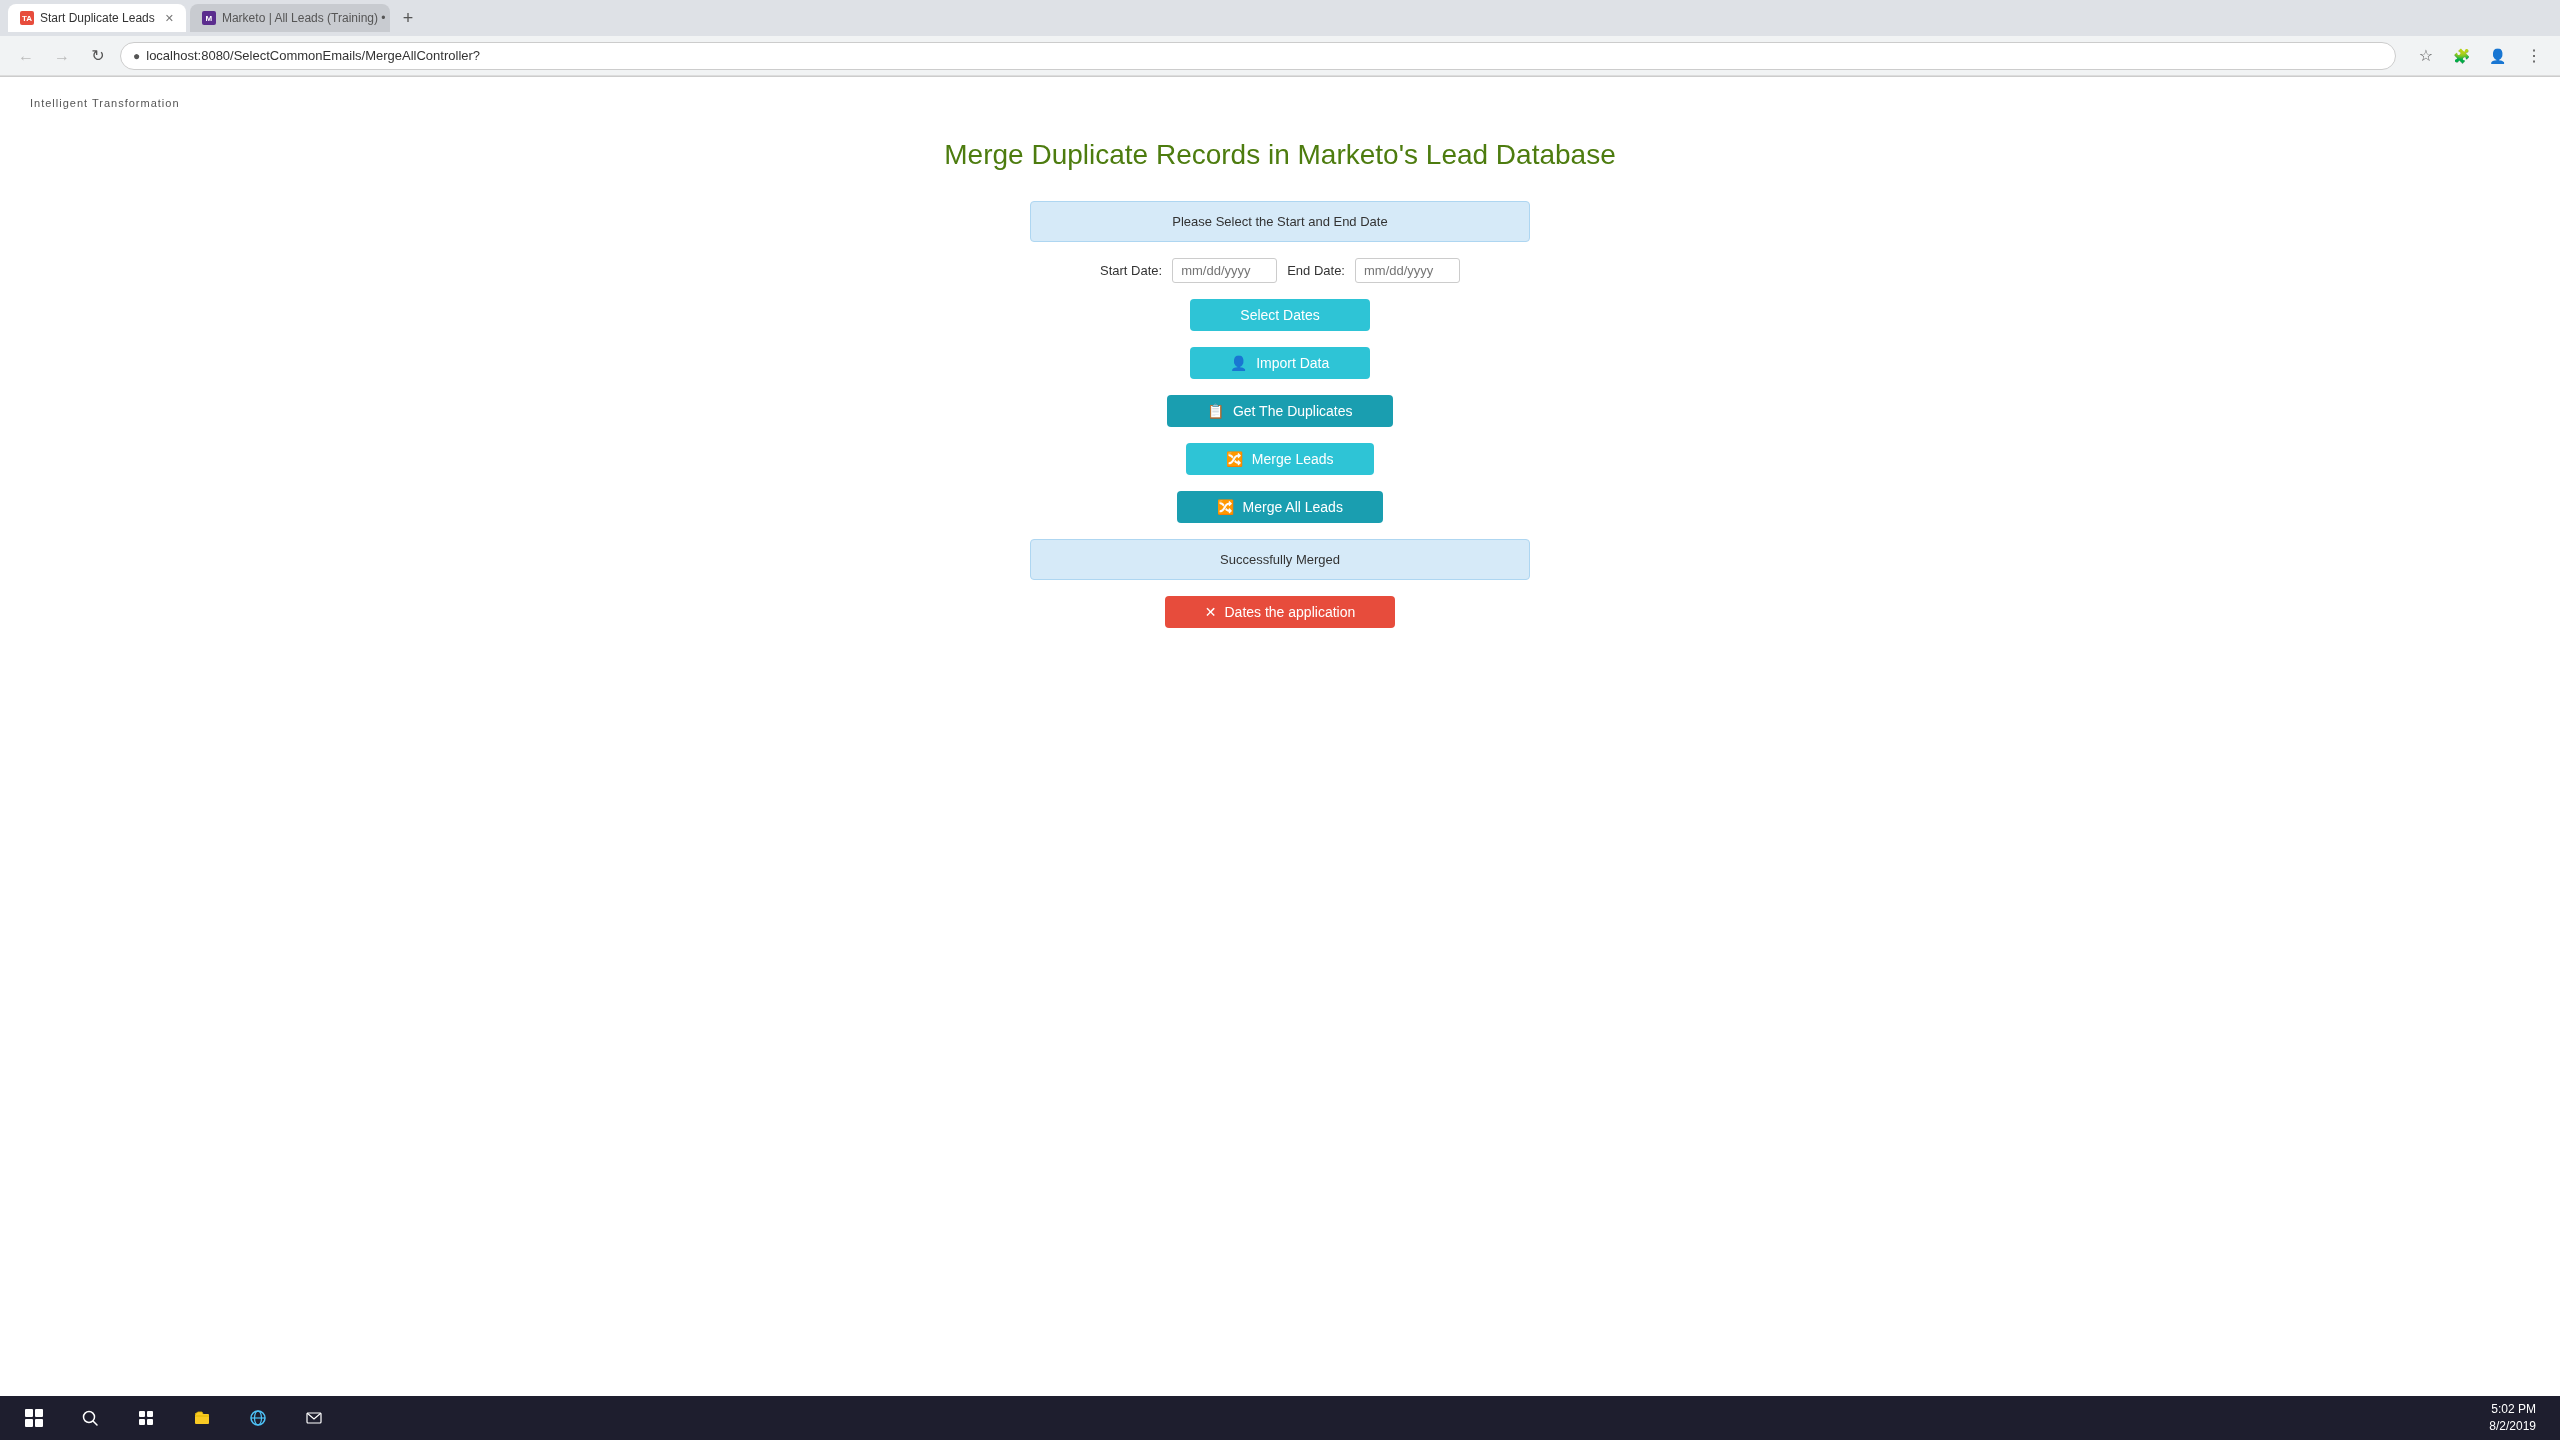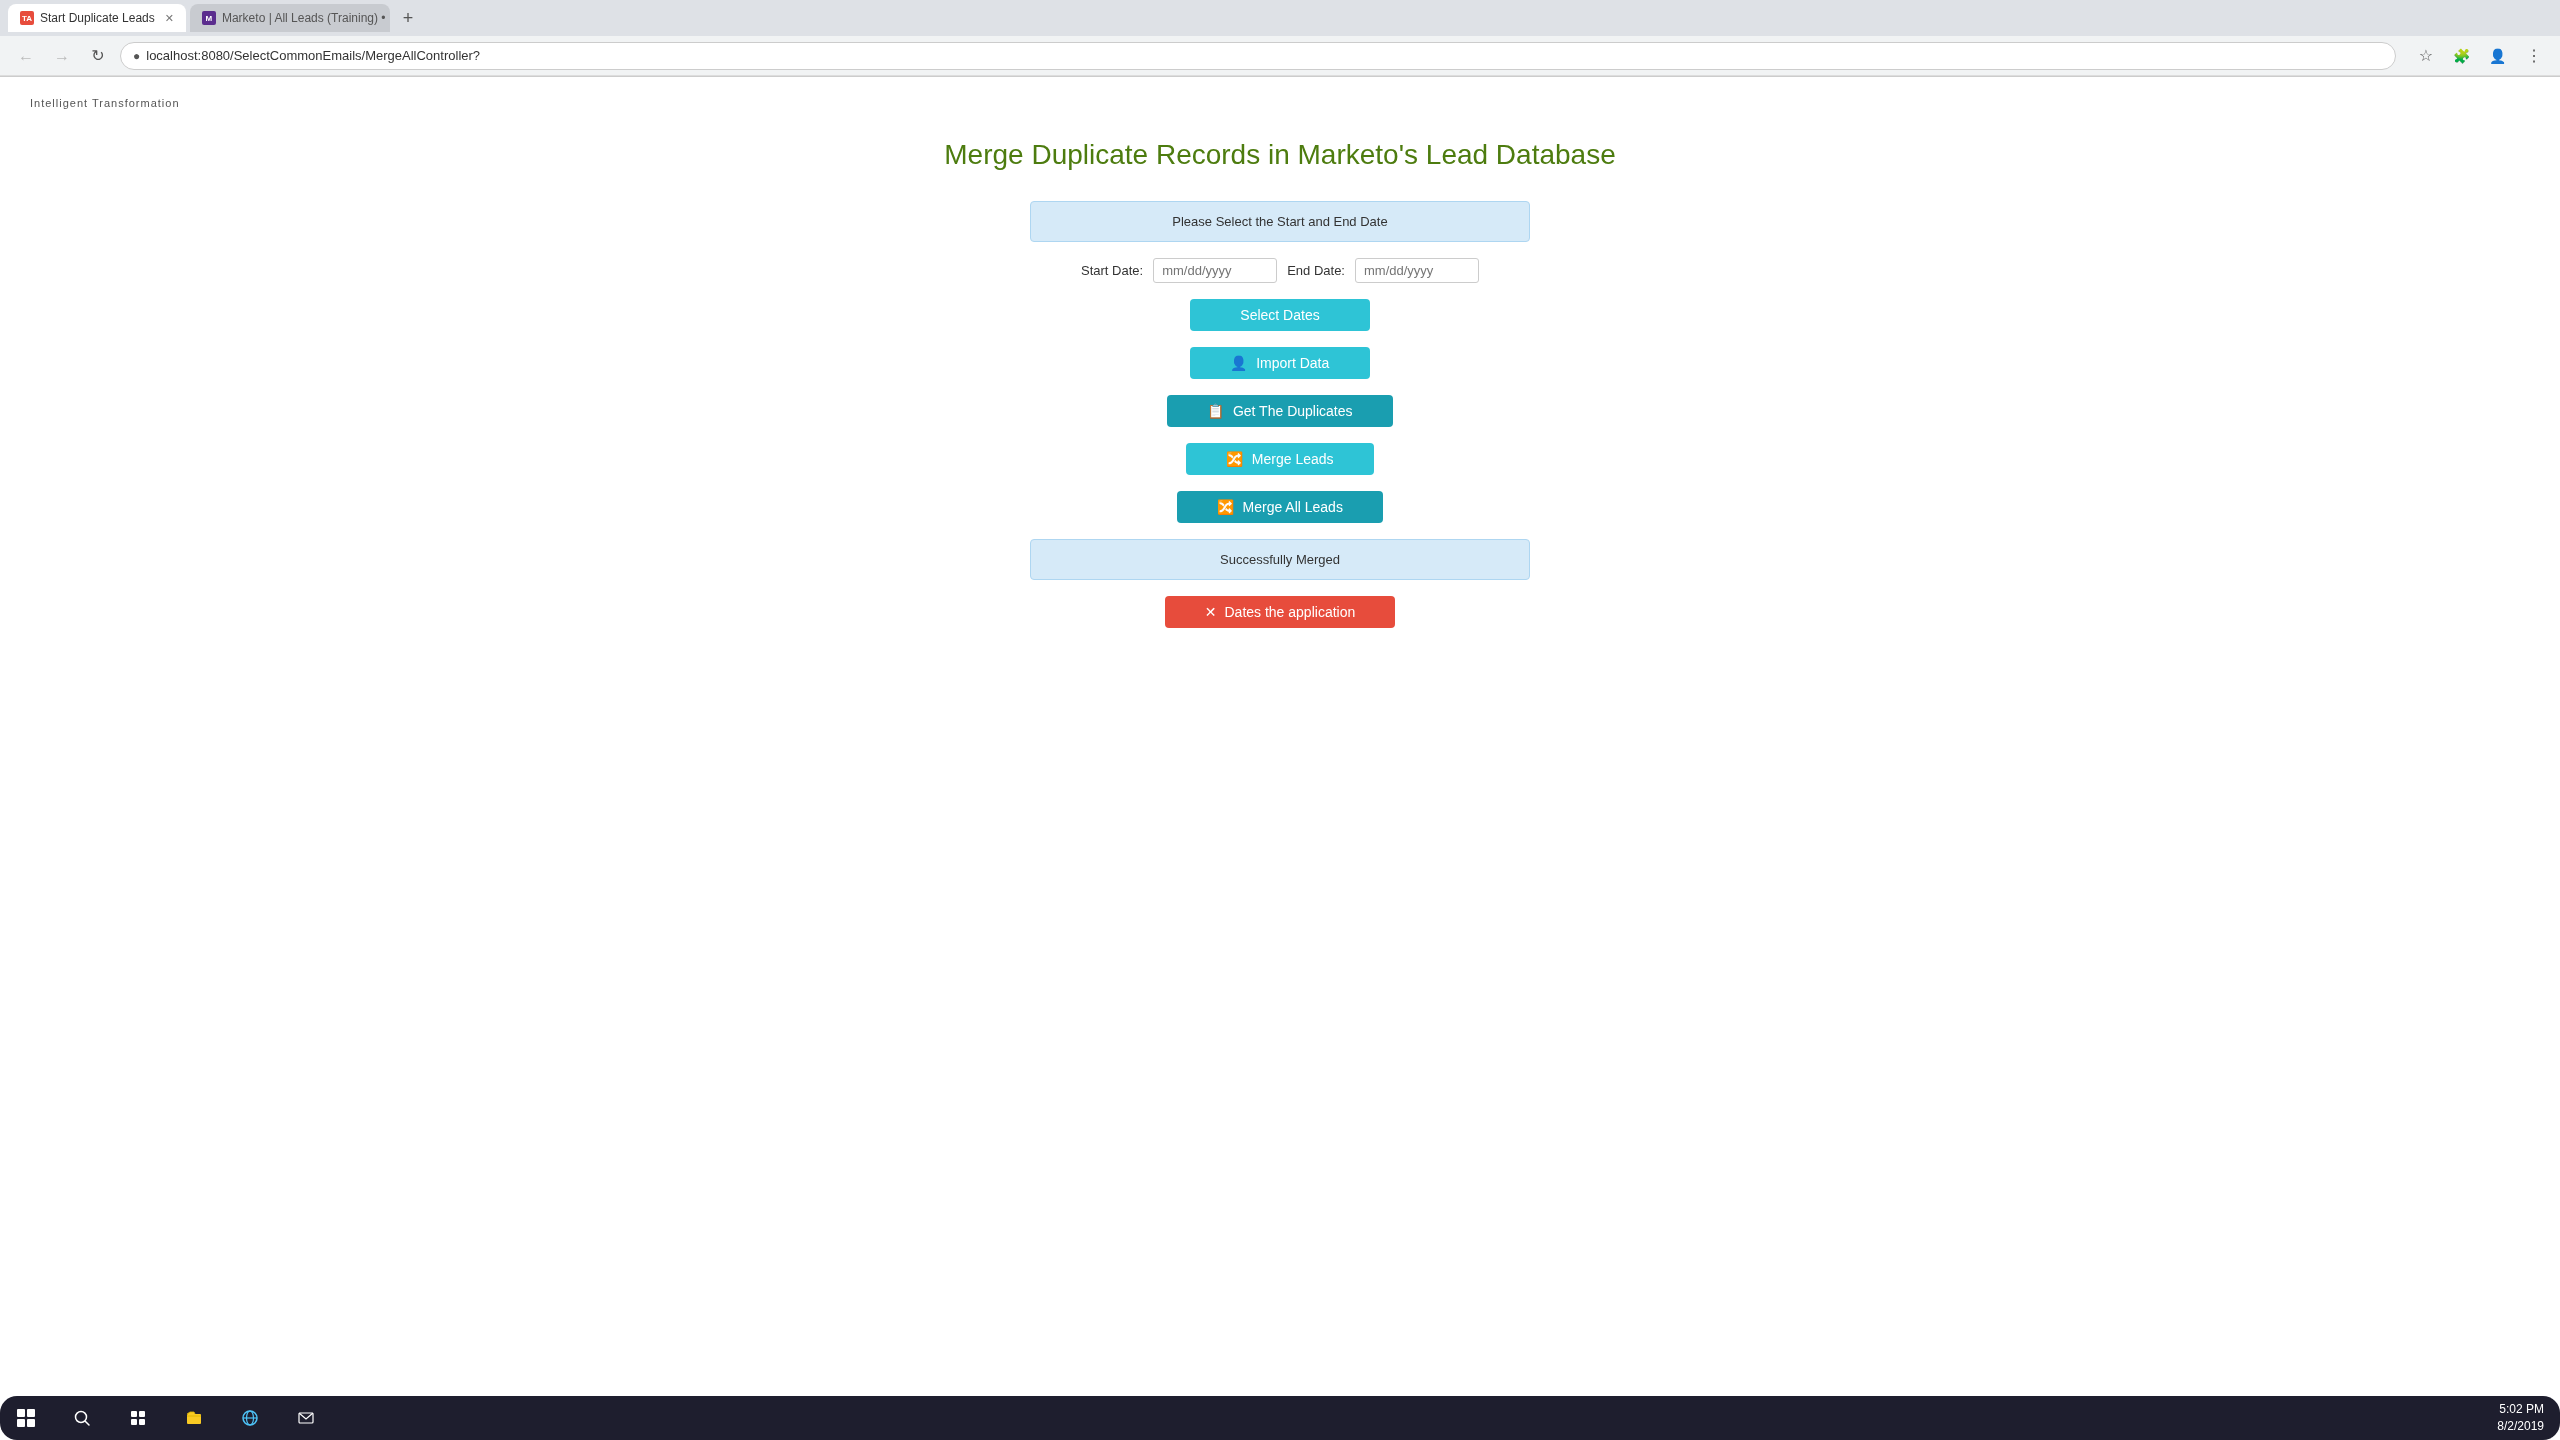--- a/index.html
+++ b/index.html
@@ -213,21 +213,21 @@
 
     .date-label {
       color: #333;
     }
 
     .date-input {
       border: 1px solid #ccc;
       border-radius: 3px;
       padding: 4px 8px;
       font-size: 13px;
-      width: 124px;
+      width: 105px;
       color: #999;
     }
 
     
     .btn {
       display: inline-flex;
       align-items: center;
       justify-content: center;
       gap: 8px;
       padding: 8px 40px;
@@ -273,23 +273,22 @@
     
     .taskbar {
       position: fixed;
       bottom: 0;
       left: 0;
       right: 0;
       height: 44px;
       background: #1e1e2e;
       display: flex;
       align-items: center;
-      padding: 0 8px;
+      padding: 0 16px;
       gap: 20px;
-      border-radius: 17px;
     }
 
     .taskbar-start {
       width: 36px;
       height: 36px;
       display: flex;
       align-items: center;
       justify-content: center;
       cursor: pointer;
     }

